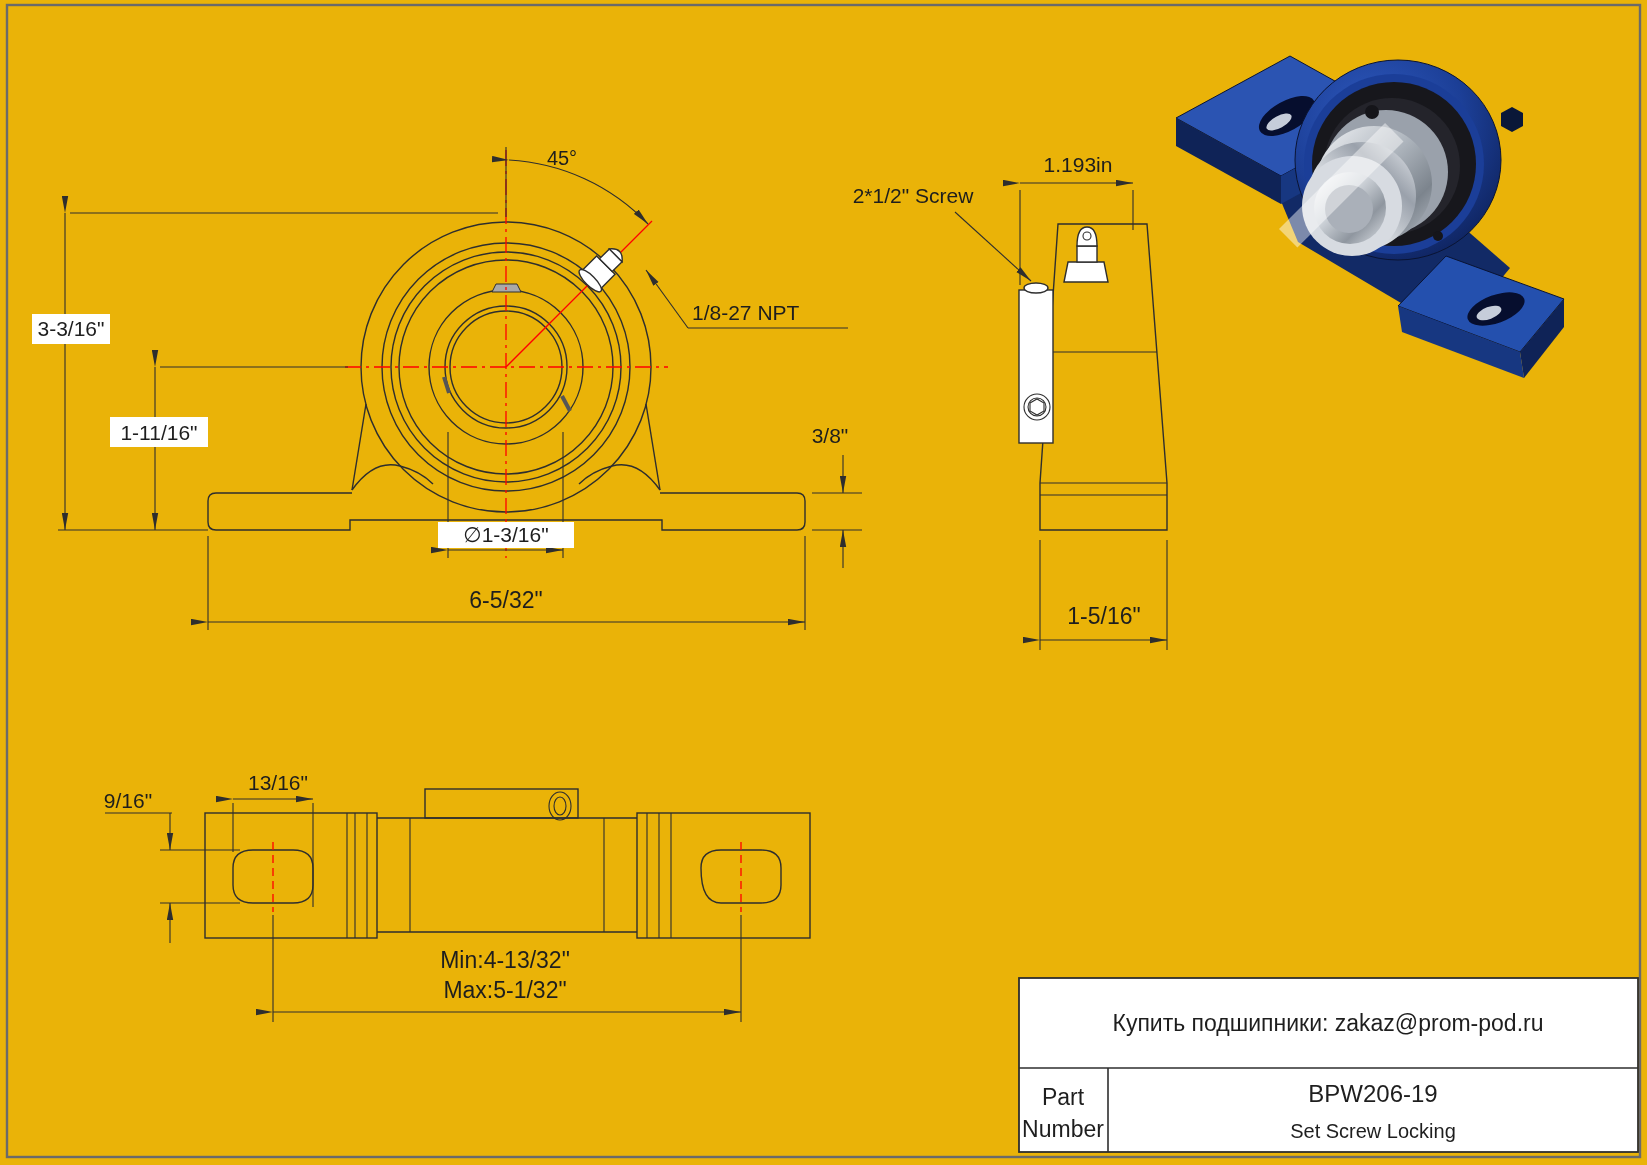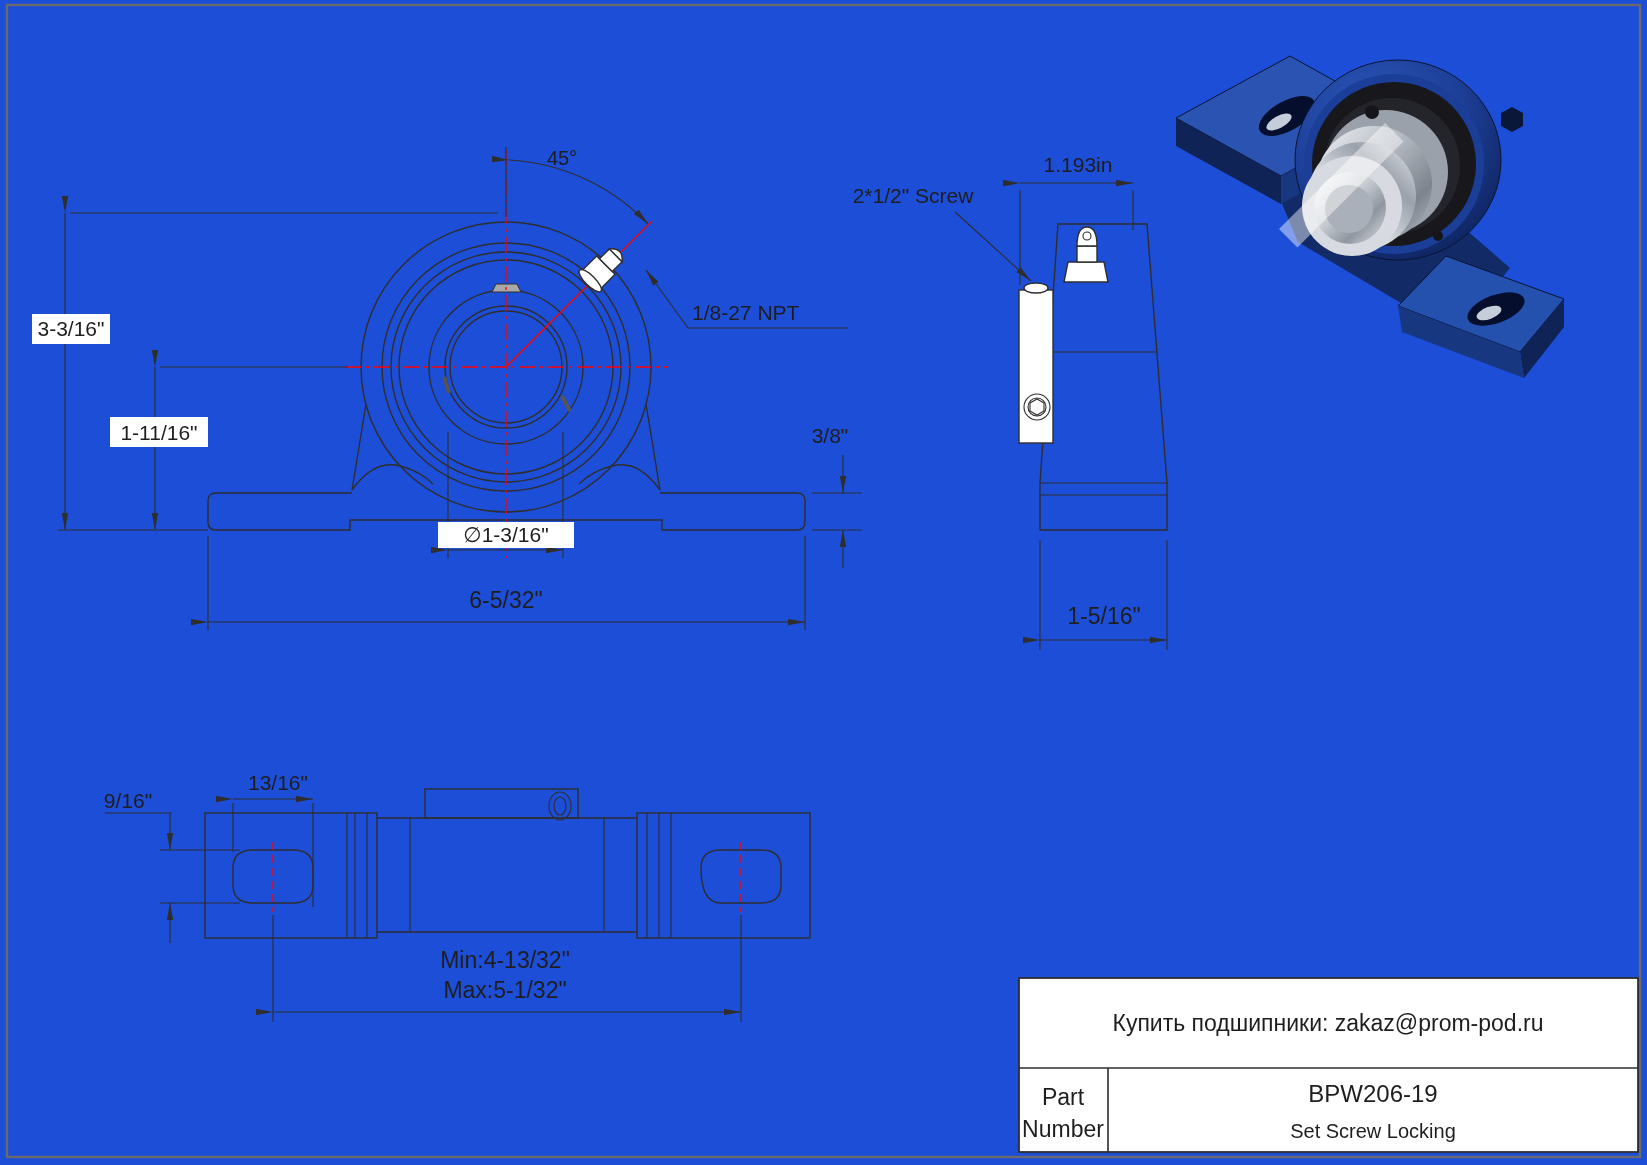--- a/index.html
+++ b/index.html
@@ -1,16 +1,16 @@
 <!DOCTYPE html>
 <html><head>
 <meta charset="utf-8">
 <style>
   html,body{margin:0;padding:0;background:#fff;}
-  .sheet{width:1647px;height:1165px;position:relative;background:#1d4ed8;overflow:hidden;}
+  .sheet{width:1647px;height:1165px;position:relative;background:#eab308;overflow:hidden;}
   svg{display:block;}
   text{font-family:"Liberation Sans", sans-serif;fill:#1e1e1e;}
   .dim{font-size:21px;}
   .dim-small{font-size:20px;}
   .dim-big{font-size:23px;}
   .tb{font-size:23px;}
   .tb-part{font-size:24px;}
   .tb-sub{font-size:20px;}
   .ln{stroke:#2e2e2e;stroke-width:1.4;fill:none;}
   .lnthin{stroke:#2e2e2e;stroke-width:1.1;fill:none;}

